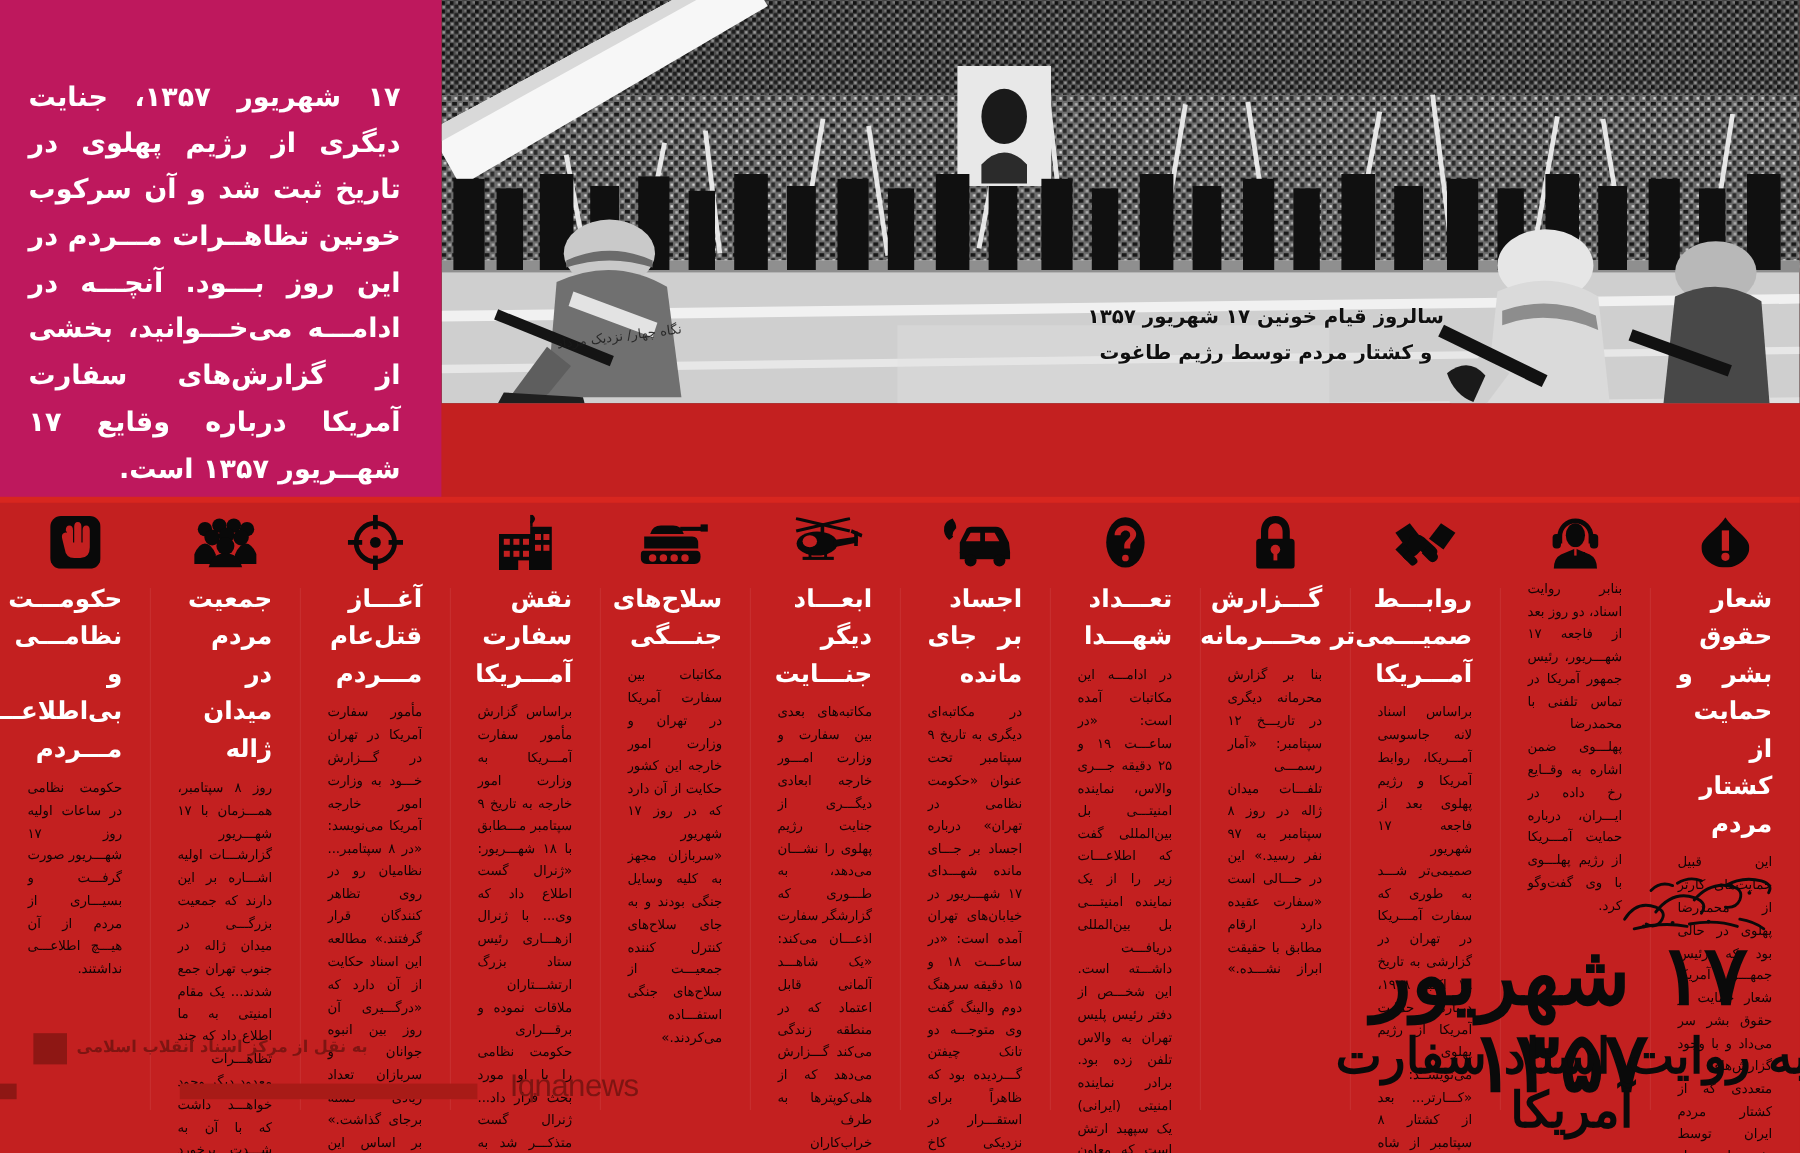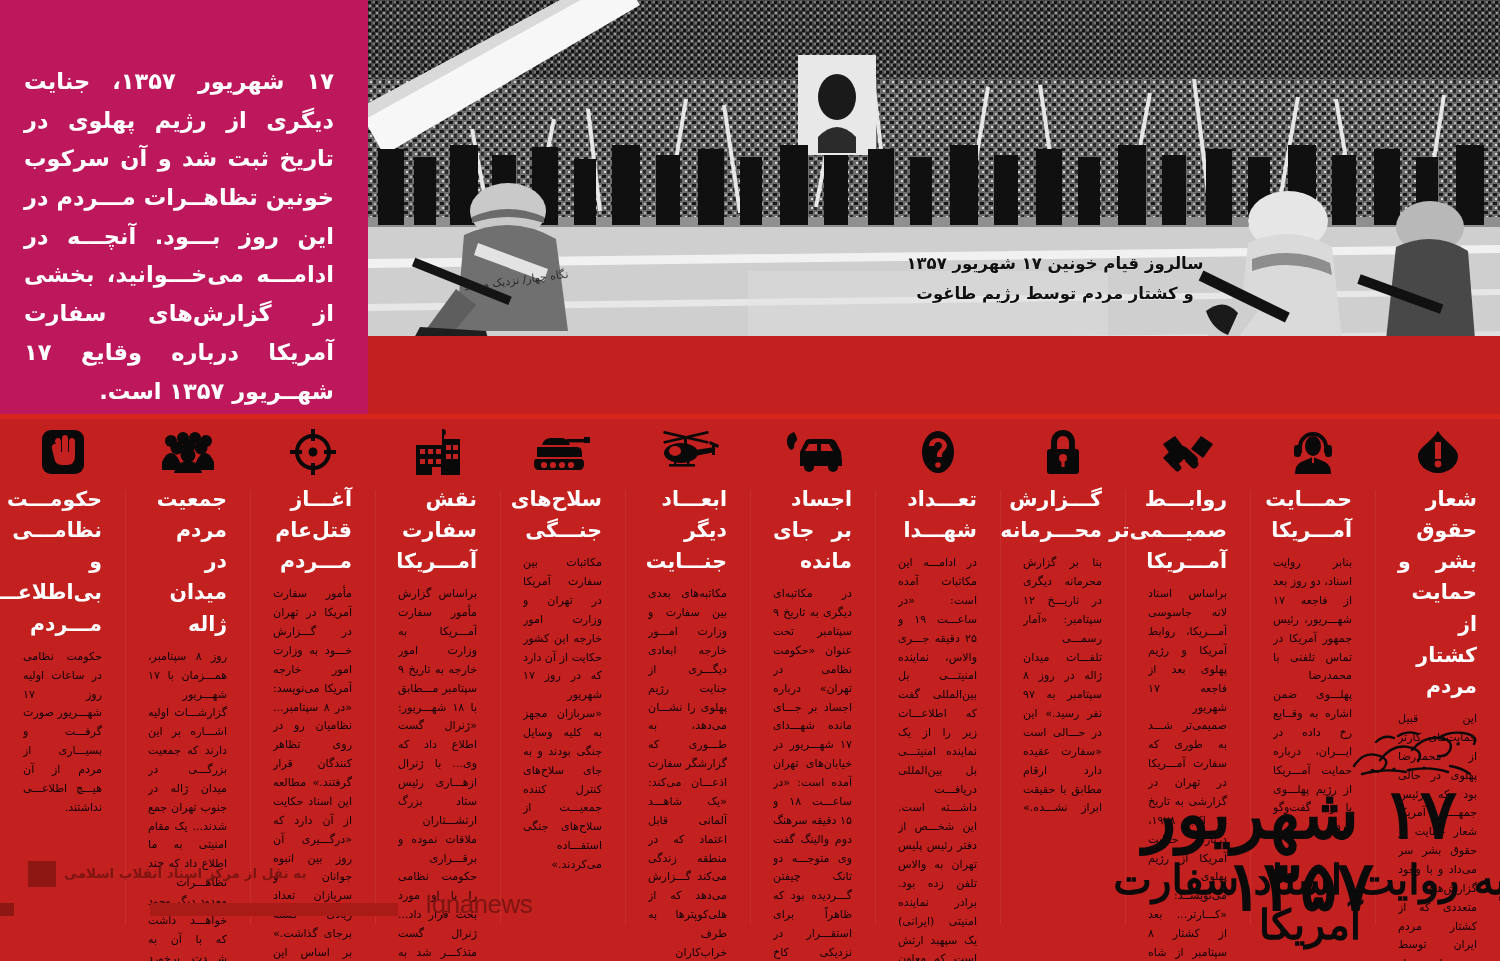--- a/index.html
+++ b/index.html
@@ -424,21 +424,20 @@
         <svg width="42" height="44" viewBox="0 0 42 44">
             <path d="M6 17 a15 15 0 0 1 30 0 l0 6 l-4 0 l0 -6 a11 11 0 0 0 -22 0 l0 6 l-4 0 Z"></path>
             <rect x="2" y="15" width="7" height="12" rx="3"></rect>
             <rect x="33" y="15" width="7" height="12" rx="3"></rect>
             <ellipse cx="21" cy="16" rx="8" ry="10"></ellipse>
             <path d="M21 27 q3 4 8 3 l0 3 l-8 0 Z"></path>
             <path d="M21 27 l-12 5 q-6 3 -6 12 l36 0 q0 -9 -6 -12 Z"></path>
             <rect x="20" y="26" width="2" height="7" fill="#c32020"></rect>
           </svg>
       </div>
-      <div class="col-title">حمـــایت آمـــریکا</div>
       <div class="col-body">بنابر روایت اسناد، دو روز بعد از فاجعه ۱۷ شهـــریور، رئیس جمهور آمریکا در تماس تلفنی با محمدرضا پهلـــوی ضمن اشاره به وقــایع رخ داده در ایـــران، درباره حمایت آمـــریکا از رژیم پهلـــوی با وی گفت‌وگو کرد.</div>
     </div>
 
     <div class="col">
       <div class="col-icon">
         <svg width="54" height="40" viewBox="0 0 54 40">
             <path d="M2 12 l12 -8 l10 13 l-12 9 Z"></path>
             <path d="M52 12 l-12 -8 l-10 13 l12 9 Z"></path>
             <path d="M14 16 q6 -5 12 0 l9 8 q4 4 0 7 q-4 4 -8 0 l-4 -4 l-3 3 q-4 4 -8 0 q-4 -4 0 -8 Z"></path>
             <path d="M29 23 l7 6 q3 3 0 6 q-3 3 -6 0 l-6 -6 Z"></path>

